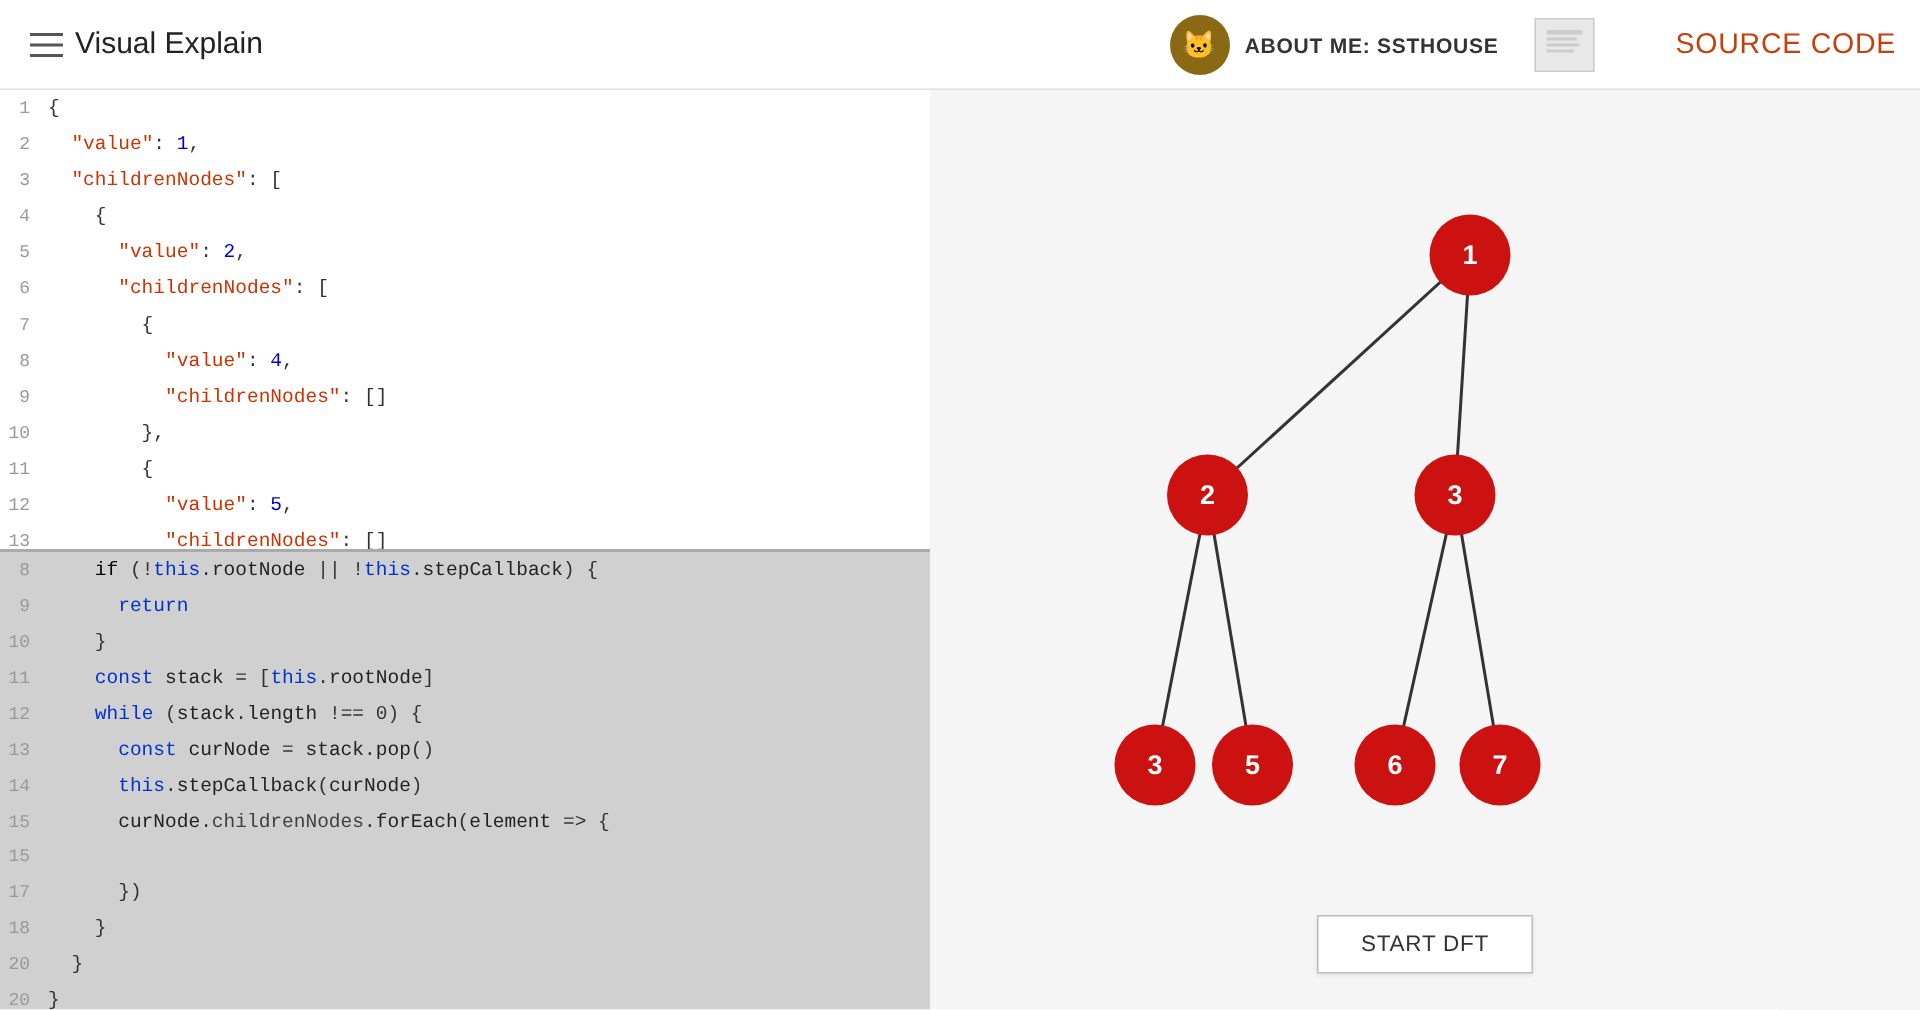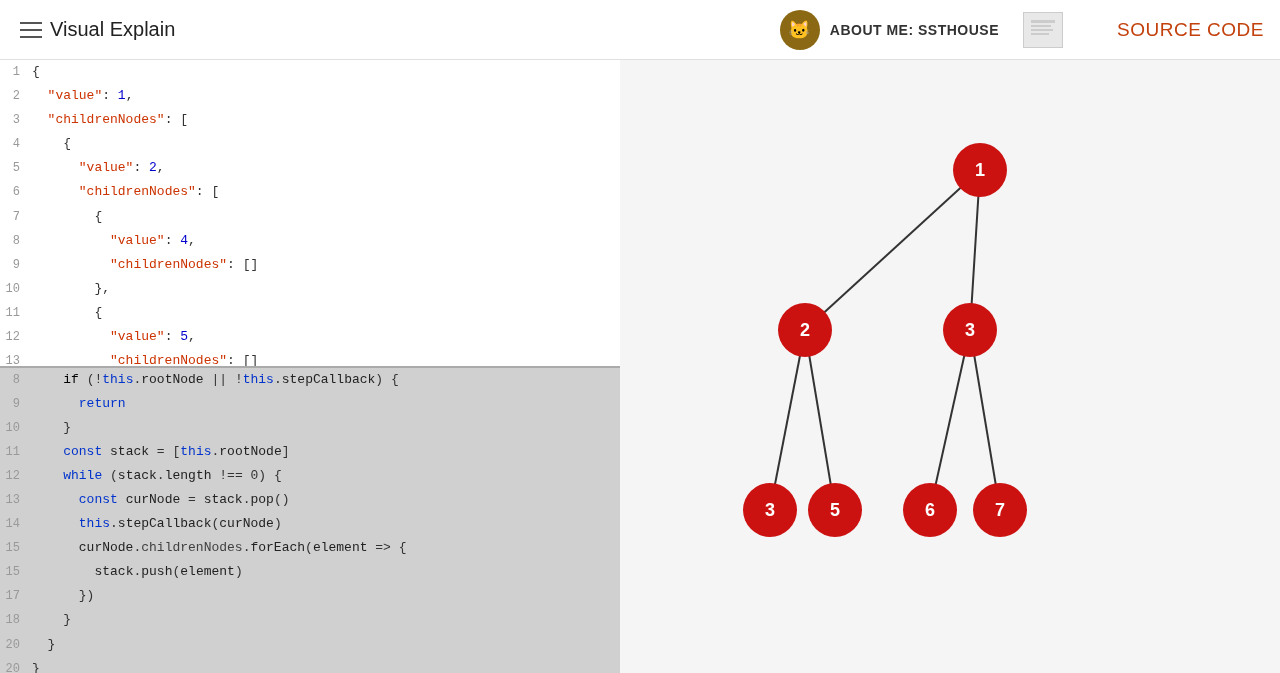--- a/index.html
+++ b/index.html
@@ -332,21 +332,20 @@
           <div class="code-line">
             <span class="line-num">14</span>
             <span class="line-content">      <span style="color:#0033cc">this</span>.<span style="color:#222">stepCallback</span>(<span style="color:#222">curNode</span>)</span>
           </div>
           <div class="code-line">
             <span class="line-num">15</span>
             <span class="line-content">      <span style="color:#222">curNode</span>.<span style="color:#404040">childrenNodes</span>.<span style="color:#222">forEach</span>(<span style="color:#222">element</span> =&gt; {</span>
           </div>
           <div class="code-line">
             <span class="line-num">15</span>
-            <span class="line-content">        <span style="color:#222">stack</span>.<span style="color:#222">push</span>(<span style="color:#222">element</span>)</span>
           </div>
           <div class="code-line">
             <span class="line-num">17</span>
             <span class="line-content">      })</span>
           </div>
           <div class="code-line">
             <span class="line-num">18</span>
             <span class="line-content">    }</span>
           </div>
           <div class="code-line">
@@ -372,15 +371,16 @@
           <line x1="350" y1="270" x2="380" y2="450" stroke="#333" stroke-width="2"></line>
         </svg>
     <div class="tree-node" style="left: 360px; top: 110px;">1</div>
         <div class="tree-node" style="left: 185px; top: 270px;">2</div>
         <div class="tree-node" style="left: 350px; top: 270px;">3</div>
         <div class="tree-node" style="left: 150px; top: 450px;">3</div>
         <div class="tree-node" style="left: 215px; top: 450px;">5</div>
         <div class="tree-node" style="left: 310px; top: 450px;">6</div>
         <div class="tree-node" style="left: 380px; top: 450px;">7</div>
       </div>
+    <button class="start-btn">START DFT</button>
   </div>
 
 </div>
 
 </body></html>

